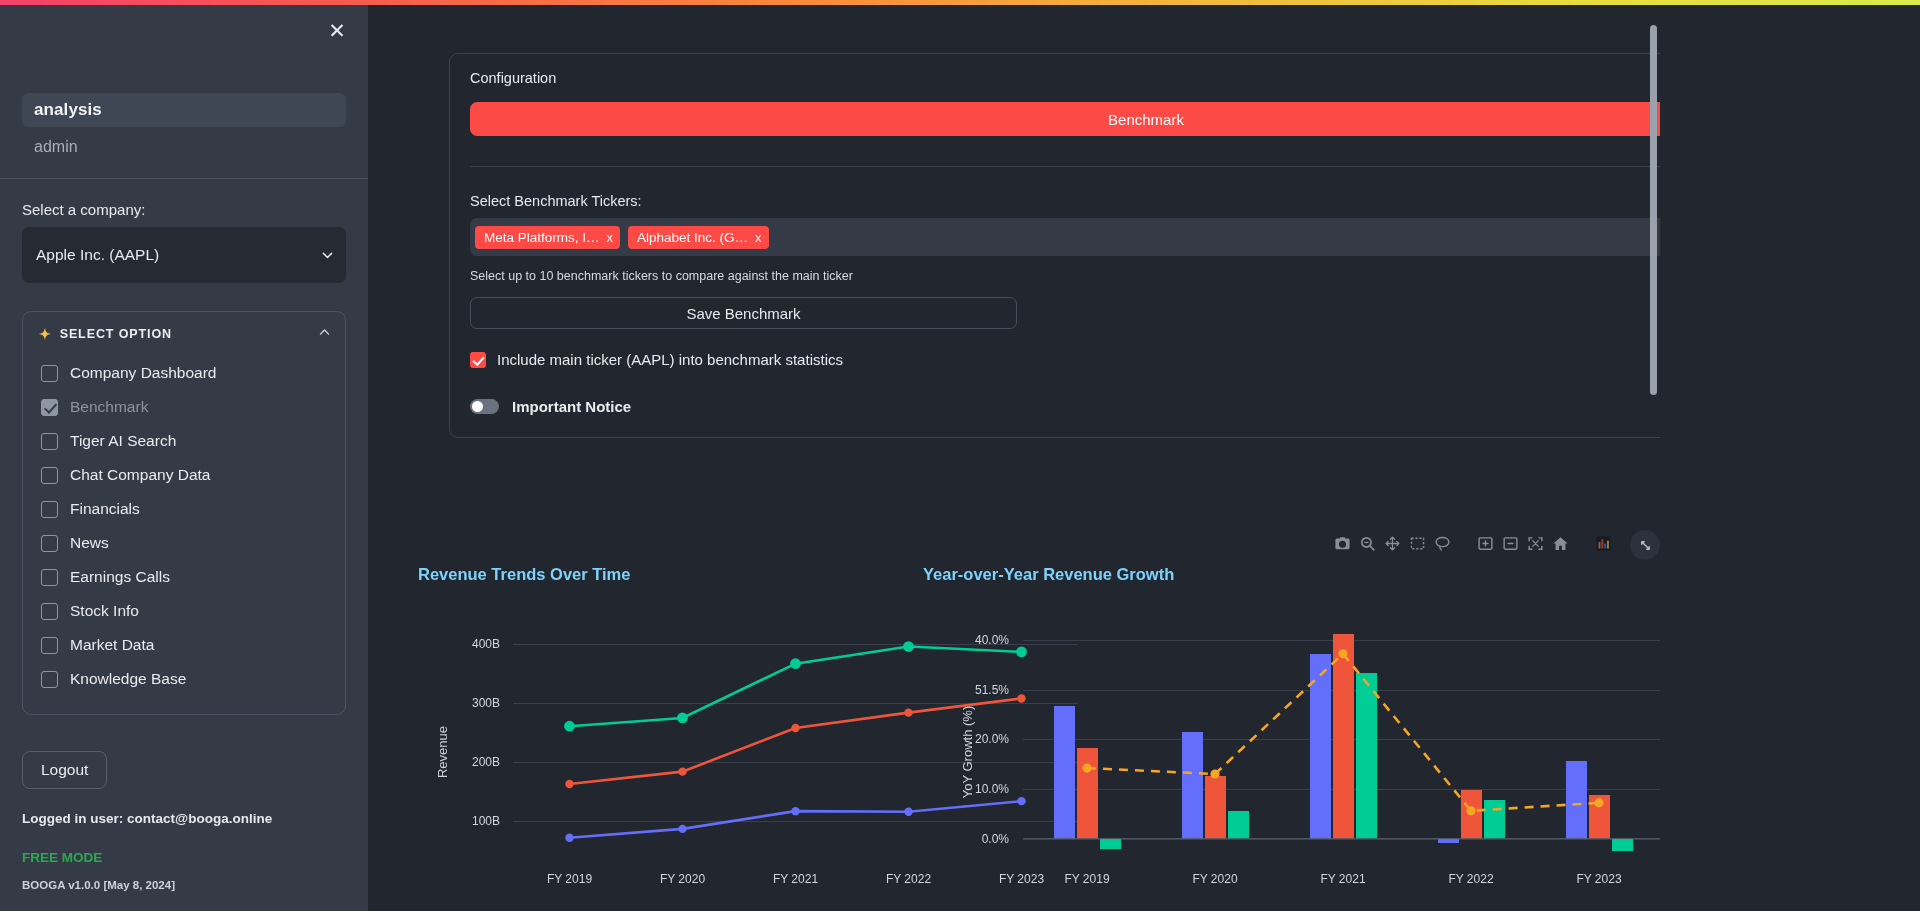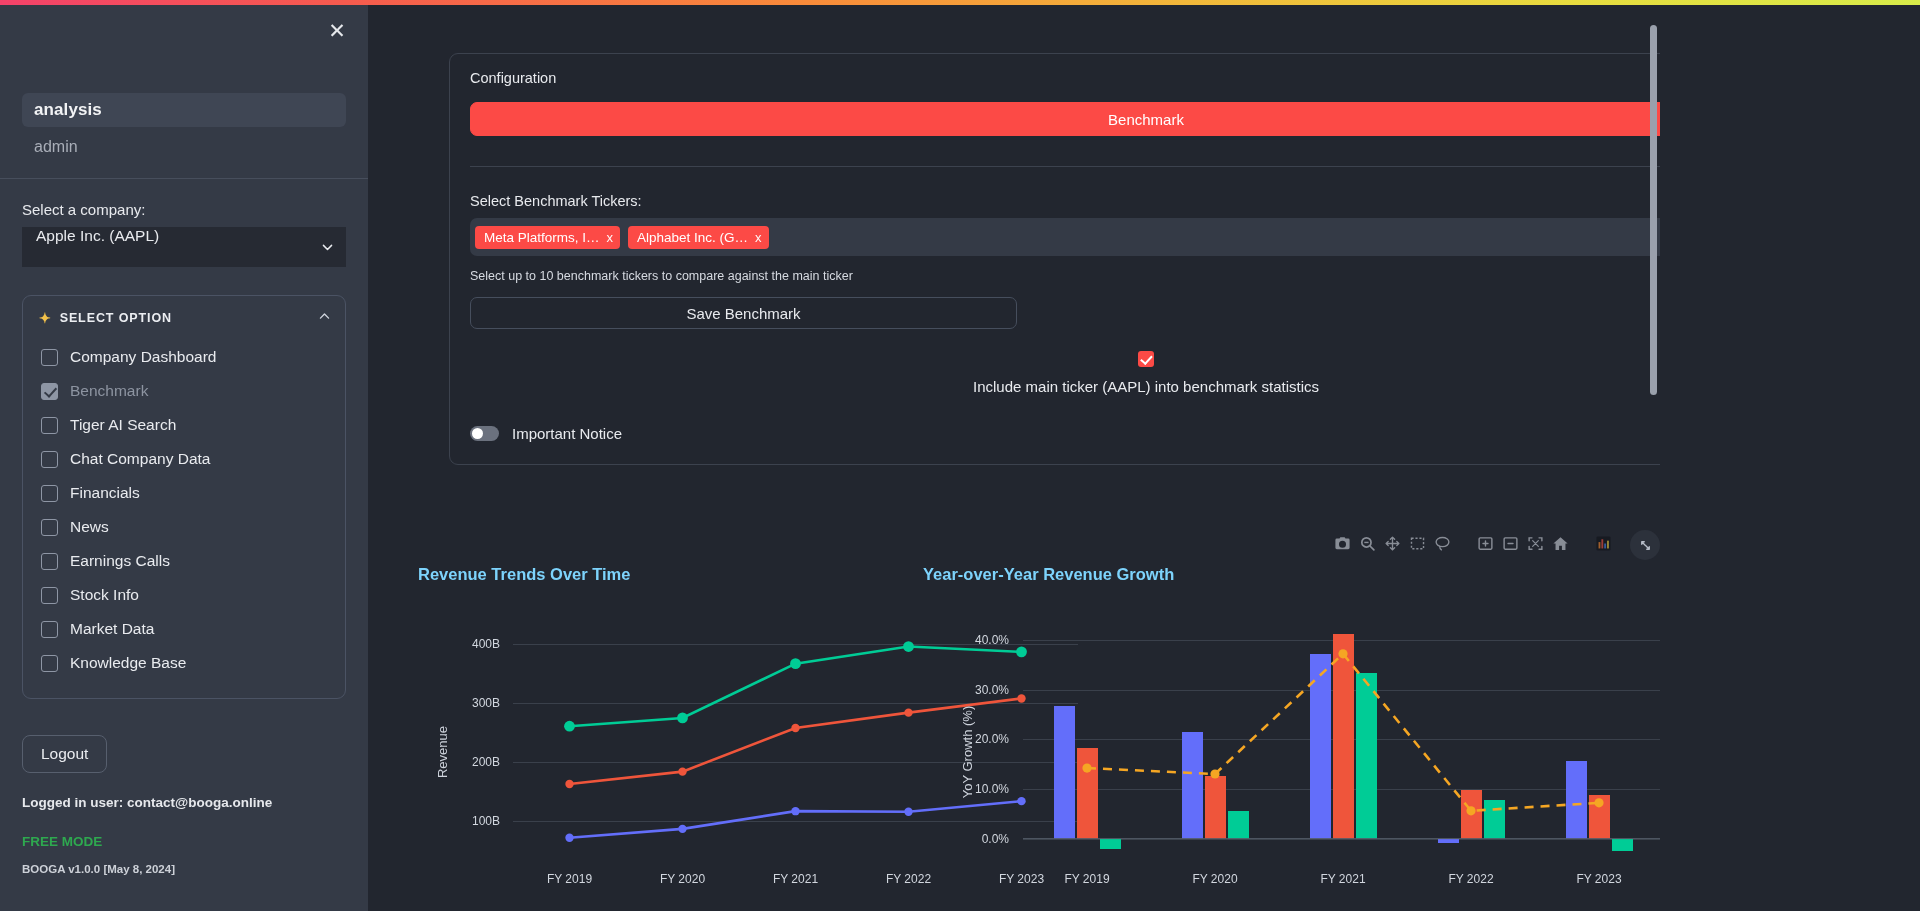--- a/index.html
+++ b/index.html
@@ -38,22 +38,22 @@
     letter-spacing: .1px;
   }
   .app-user { padding: 11px 12px 0 12px; font-size: 16px; color: #a9aeb8; }
   .side-divider { margin: 22px 0 0 0; height: 1px; background: #474e5c; }
 
   .side-body { padding: 22px 22px 0 22px; }
   .field-label { font-size: 15px; color: #e8eaee; margin-bottom: 9px; }
 
   .company-select {
     position: relative;
-    background: #262a33; border-radius: 0;
-    height: 40px; display: flex; 
+    background: #262a33; border-radius: 7px;
+    height: 56px; display: flex; align-items: center;
     padding: 0 14px; cursor: pointer;
   }
   .company-select .val { font-size: 15.5px; color: #e9ebef; }
   .chev {
     position: absolute; right: 12px; top: 50%; transform: translateY(-50%);
     width: 13px; height: 13px;
   }
   .chev svg { display:block; }
 
   .opt-card {
@@ -148,32 +148,32 @@
 
   .help-text { font-size: 12.5px; color: #d6dae1; margin-top: 13px; }
 
   .save-btn {
     margin-top: 14px; width: 547px; height: 32px;
     border: 1px solid #464e5d; border-radius: 7px;
     display: flex; align-items: center; justify-content: center;
     font-size: 15px; color: #e8eaee; cursor: pointer; background: transparent;
   }
 
-  .chk-row { display: flex; align-items: center; gap: 11px; margin-top: 22px; cursor: pointer; flex-direction: column; }
+  .chk-row { display: flex; align-items: flex-end; gap: 11px; margin-top: 22px; cursor: pointer; }
   .cbox-red {
     width: 16px; height: 16px; border-radius: 3px; background: #fc4a46; flex: none; position: relative;
   }
   .cbox-red::after {
     content: ""; position: absolute; left: 5px; top: 1.5px;
     width: 4.5px; height: 9px; border: solid #fff; border-width: 0 2px 2px 0;
     transform: rotate(42deg);
   }
   .chk-row .lbl { font-size: 15px; color: #e9ebef; }
 
-  .toggle-row { display: flex; align-items: center; gap: 13px; margin-top: 30px; cursor: pointer; }
+  .toggle-row { display: flex; align-items: center; gap: 13px; margin-top: 30px; cursor: pointer; font-weight: bold; }
   .toggle {
     width: 29px; height: 15px; border-radius: 8px; background: #6b717e; position: relative; flex: none;
   }
   .toggle::after {
     content: ""; position: absolute; left: 2px; top: 2px;
     width: 11px; height: 11px; border-radius: 50%; background: #fff;
   }
   .toggle-row .lbl { font-size: 15px; color: #e9ebef; }
 
   
@@ -470,21 +470,21 @@
       <div class="chart-title">Year-over-Year Revenue Growth</div>
       <div class="plot" id="plot-bar">
         <div class="axis-title">YoY Growth (%)</div>
       <div class="gridline" style="left: 100px; width: 640px; top: 236.611px;"></div>
           <div class="ytick" style="left: 28px; width: 58px; top: 236.611px;">0.0%</div>
           <div class="gridline" style="left: 100px; width: 640px; top: 186.926px;"></div>
           <div class="ytick" style="left: 28px; width: 58px; top: 186.926px;">10.0%</div>
           <div class="gridline" style="left: 100px; width: 640px; top: 137.242px;"></div>
           <div class="ytick" style="left: 28px; width: 58px; top: 137.242px;">20.0%</div>
           <div class="gridline" style="left: 100px; width: 640px; top: 87.5579px;"></div>
-          <div class="ytick" style="left: 28px; width: 58px; top: 87.5579px;">30.0%</div>
+          <div class="ytick" style="left: 28px; width: 58px; top: 87.5579px;">51.5%</div>
           <div class="gridline" style="left: 100px; width: 640px; top: 37.8737px;"></div>
           <div class="ytick" style="left: 28px; width: 58px; top: 37.8737px;">40.0%</div>
           <div class="xtick" style="left: 164px; top: 270px;">FY 2019</div>
           <div class="xtick" style="left: 292px; top: 270px;">FY 2020</div>
           <div class="xtick" style="left: 420px; top: 270px;">FY 2021</div>
           <div class="xtick" style="left: 548px; top: 270px;">FY 2022</div>
           <div class="xtick" style="left: 676px; top: 270px;">FY 2023</div>
           <div style="position: absolute; left: 130.5px; width: 21px; background: rgb(99, 110, 250); top: 103.954px; height: 132.657px;"></div>
           <div style="position: absolute; left: 153.5px; width: 21px; background: rgb(239, 85, 59); top: 145.688px; height: 90.9221px;"></div>
           <div style="position: absolute; left: 176.5px; width: 21px; background: rgb(0, 204, 150); top: 236.611px; height: 9.93684px;"></div>

